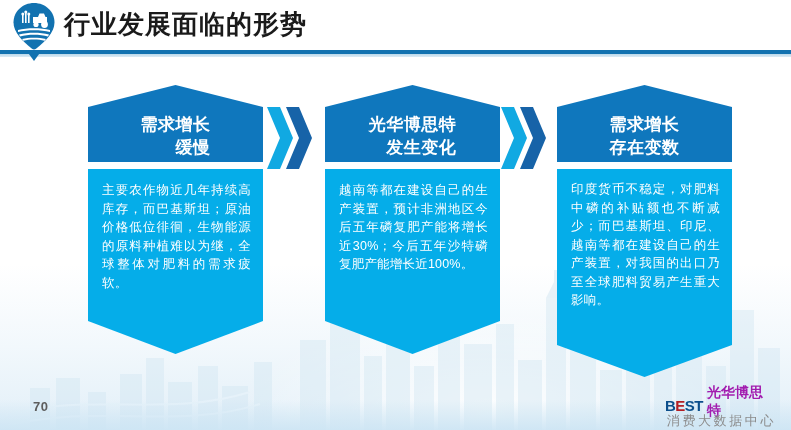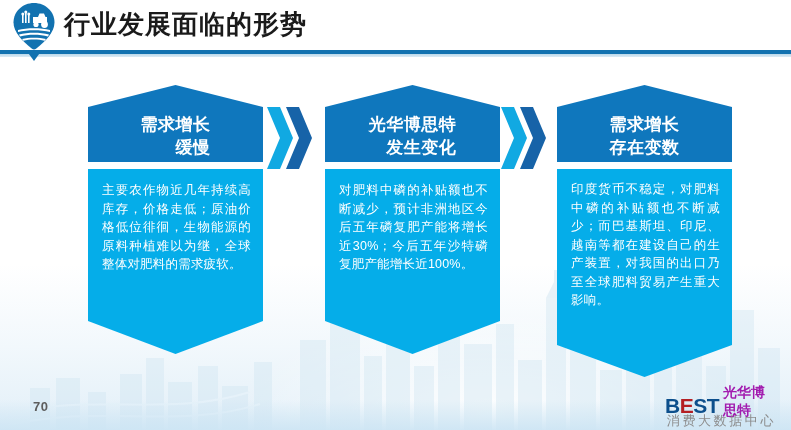--- a/index.html
+++ b/index.html
@@ -111,21 +111,21 @@
     position:absolute;left:33px;top:399px;
     font-size:13px;color:#5d5d5d;font-weight:bold;letter-spacing:.5px;
   }
   .brand{
     position:absolute;right:14px;top:392px;width:112px;height:32px;
   }
   .brand-line1{
     display:flex;align-items:center;justify-content:flex-end;height:19px;
   }
   .brand-mark{
-    font-size:21px;font-weight:bold;color:#0c4f8c;letter-spacing:-.5px;
+    font-size:15px;font-weight:bold;color:#0c4f8c;letter-spacing:-.5px;
     font-family:"Liberation Sans",sans-serif;
     margin-top:8px;
   }
   .brand-mark .e{color:#b41f24;}
   .brand-cn{
     margin-left:4px;font-size:14px;font-weight:bold;color:#a21caf;letter-spacing:0;
   }
   .brand-sub{
     text-align:right;font-size:13px;color:#8c8c8c;letter-spacing:2.6px;
     margin-top:1px;padding-right:1px;
@@ -209,21 +209,21 @@
   </div>
 
   <div class="flow">
 
     <div class="banner b1">
       <div class="banner-head">
         <div class="head-text">需求增长
 缓慢</div>
       </div>
       <div class="banner-body">
-        <div class="body-text">主要农作物近几年持续高库存，价格走低；原油价格低位徘徊，生物能源的原料种植难以为继，全球整体对肥料的需求疲软。</div>
+        <div class="body-text">主要农作物近几年持续高库存，而巴基斯坦；原油价格低位徘徊，生物能源的原料种植难以为继，全球整体对肥料的需求疲软。</div>
       </div>
     </div>
 
     <div class="chev-group g1">
       <div class="chev light">
         <svg viewBox="0 0 26 62" width="26" height="62">
           <polygon points="0,0 13,0 26,31 13,62 0,62 13,31" fill="#11a9e2"></polygon>
         </svg>
       </div>
       <div class="chev dark">
@@ -232,21 +232,21 @@
         </svg>
       </div>
     </div>
 
     <div class="banner b2">
       <div class="banner-head">
         <div class="head-text">光华博思特
 发生变化</div>
       </div>
       <div class="banner-body">
-        <div class="body-text">对肥料中磷的补贴额也不断减少，预计非洲地区今后五年磷复肥产能将增长近30%；今后五年沙特磷复肥产能增长近100%。</div>
+        <div class="body-text">越南等都在建设自己的生产装置，预计非洲地区今后五年磷复肥产能将增长近30%；今后五年沙特磷复肥产能增长近100%。</div>
       </div>
     </div>
 
     <div class="chev-group g2">
       <div class="chev light">
         <svg viewBox="0 0 26 62" width="26" height="62">
           <polygon points="0,0 13,0 26,31 13,62 0,62 13,31" fill="#11a9e2"></polygon>
         </svg>
       </div>
       <div class="chev dark">

